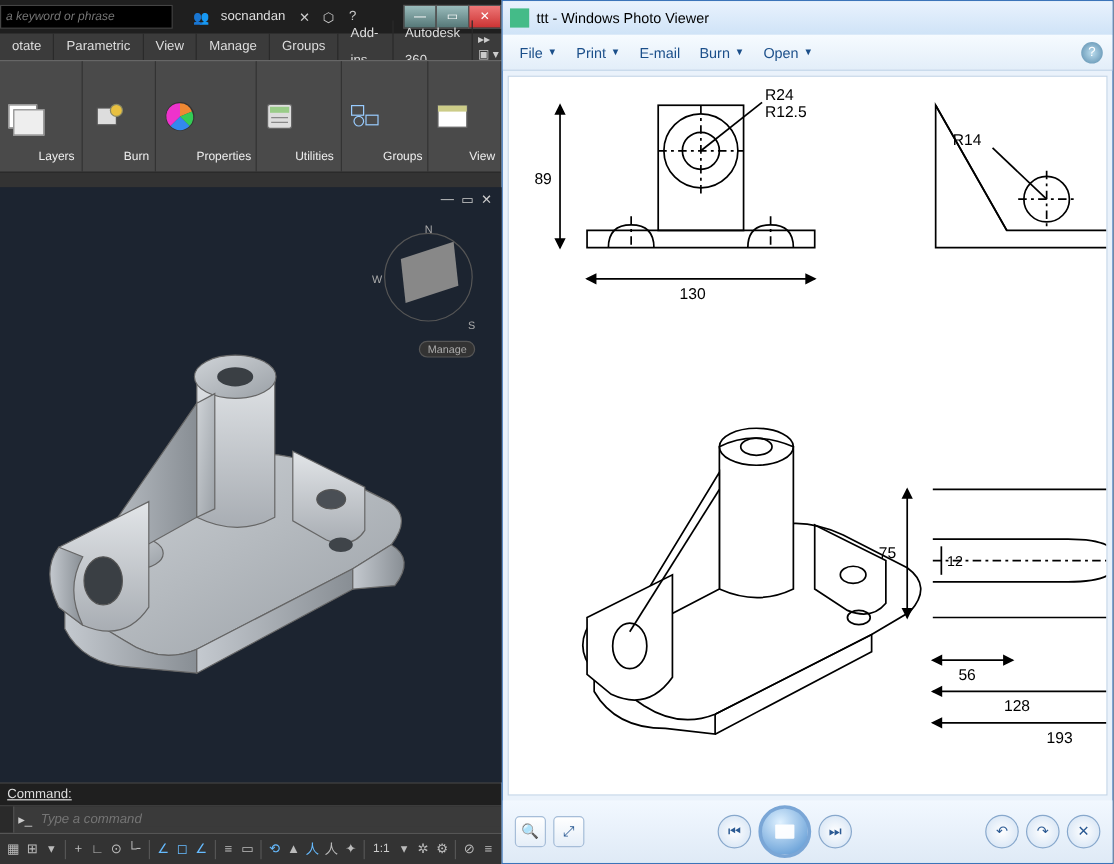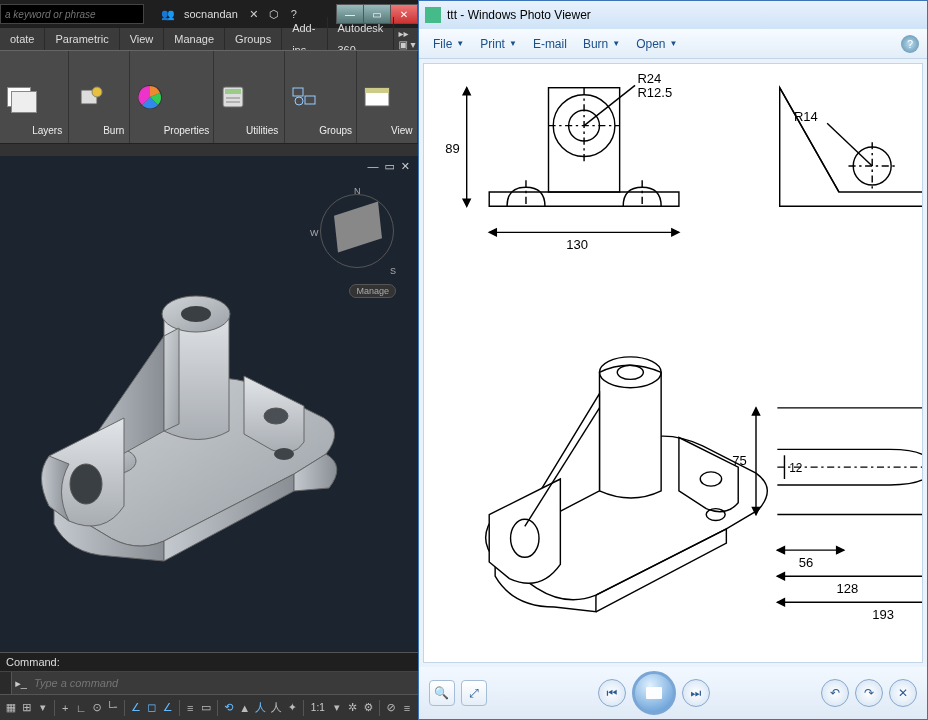--- a/index.html
+++ b/index.html
@@ -37,21 +37,21 @@
   .viewcube .ring { position:absolute; left:8px; top:8px; width:74px; height:74px; border:1px solid #555; border-radius:50%; }
   .viewcube .cube { position:absolute; left:24px; top:22px; width:44px; height:38px; background:#888; transform: skewY(-18deg) skewX(6deg); }
   .viewcube .n { position:absolute; top:0; left:42px; color:#aaa; font-size:9px;}
   .viewcube .w { position:absolute; top:42px; left:-2px; color:#aaa; font-size:9px;}
   .viewcube .s { position:absolute; bottom:0; right:6px; color:#aaa; font-size:9px;}
   .viewcube-lbl { position:absolute; top:128px; right:22px; color:#aaa; font-size:9px; background:#333; border:1px solid #555; padding:1px 6px; border-radius:8px; }
 
   .part3d { position:absolute; left:14px; top:50px; width:360px; height:360px; }
 
   .cmd-wrap { background:#2a2a2a; border-top:1px solid #555; }
-  .cmd-label { color:#ddd; font-size:11px; padding:3px 6px; background:#1f1f1f; border-bottom:1px solid #444;}
+  .cmd-label { color:#ddd; font-size:11px; padding:3px 6px; background:#1f1f1f; border-bottom:1px solid #444;text-decoration:underline;}
   .cmd-line { display:flex; align-items:center; height:22px; background:#3a3a3a; }
   .cmd-handle { width:12px; background:#2a2a2a; border-right:1px solid #555; height:100%; }
   .cmd-arrow { width:18px; text-align:center; color:#ccc; font-size:11px; }
   .cmd-input { flex:1; background:#3a3a3a; border:none; color:#bbb; font-style:italic; font-size:11px; padding:0 4px; font-family: Liberation Sans, sans-serif; }
 
   .statusbar { height:26px; background:#333; border-top:1px solid #555; display:flex; align-items:center; padding:0 4px; gap:2px; }
   .sb-ico { width:20px; height:20px; display:flex; align-items:center; justify-content:center; color:#bbb; font-size:11px; border-right:0; }
   .sb-sep { width:1px; height:16px; background:#555; margin:0 2px; }
   .sb-txt { color:#ccc; font-size:10px; padding:0 3px; }
 

